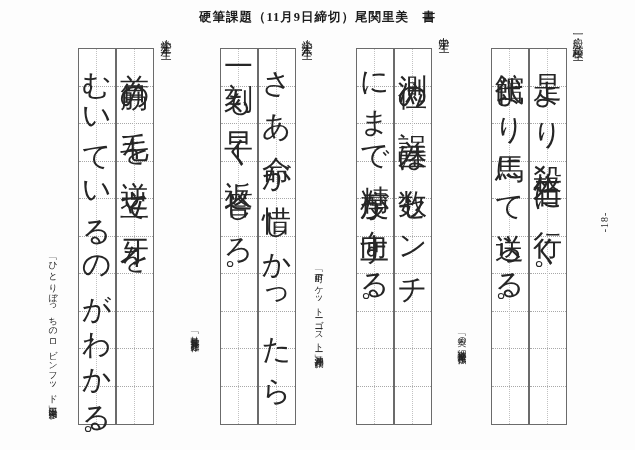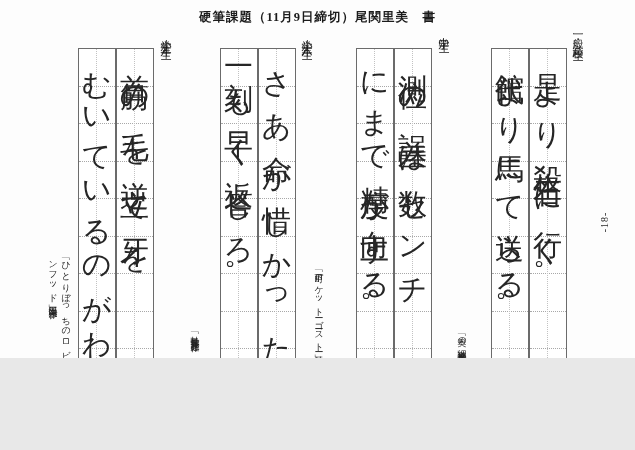--- a/index.html
+++ b/index.html
@@ -1,17 +1,17 @@
 <!DOCTYPE html>
 <html><head>
 <meta charset="utf-8">
 <style>
   html,body{margin:0;padding:0;background:#e8e8e8;}
   .page{
-    position:relative;width:635px;height:358px;background:#fdfdfd;overflow:hidden;
+    position:relative;width:635px;height:450px;background:#fdfdfd;overflow:hidden;
     font-family:"Liberation Serif","DejaVu Serif",serif;color:#1b1b1b;
   }
   .title{
     position:absolute;top:9px;left:0;width:100%;text-align:center;
     font-size:12.5px;font-weight:600;letter-spacing:1px;white-space:nowrap;
   }
   .pagenum{
     position:absolute;left:584px;top:215px;width:44px;height:14px;
     transform:rotate(-90deg);transform-origin:center;
     font-size:10px;letter-spacing:1px;text-align:center;color:#2a2a2a;

